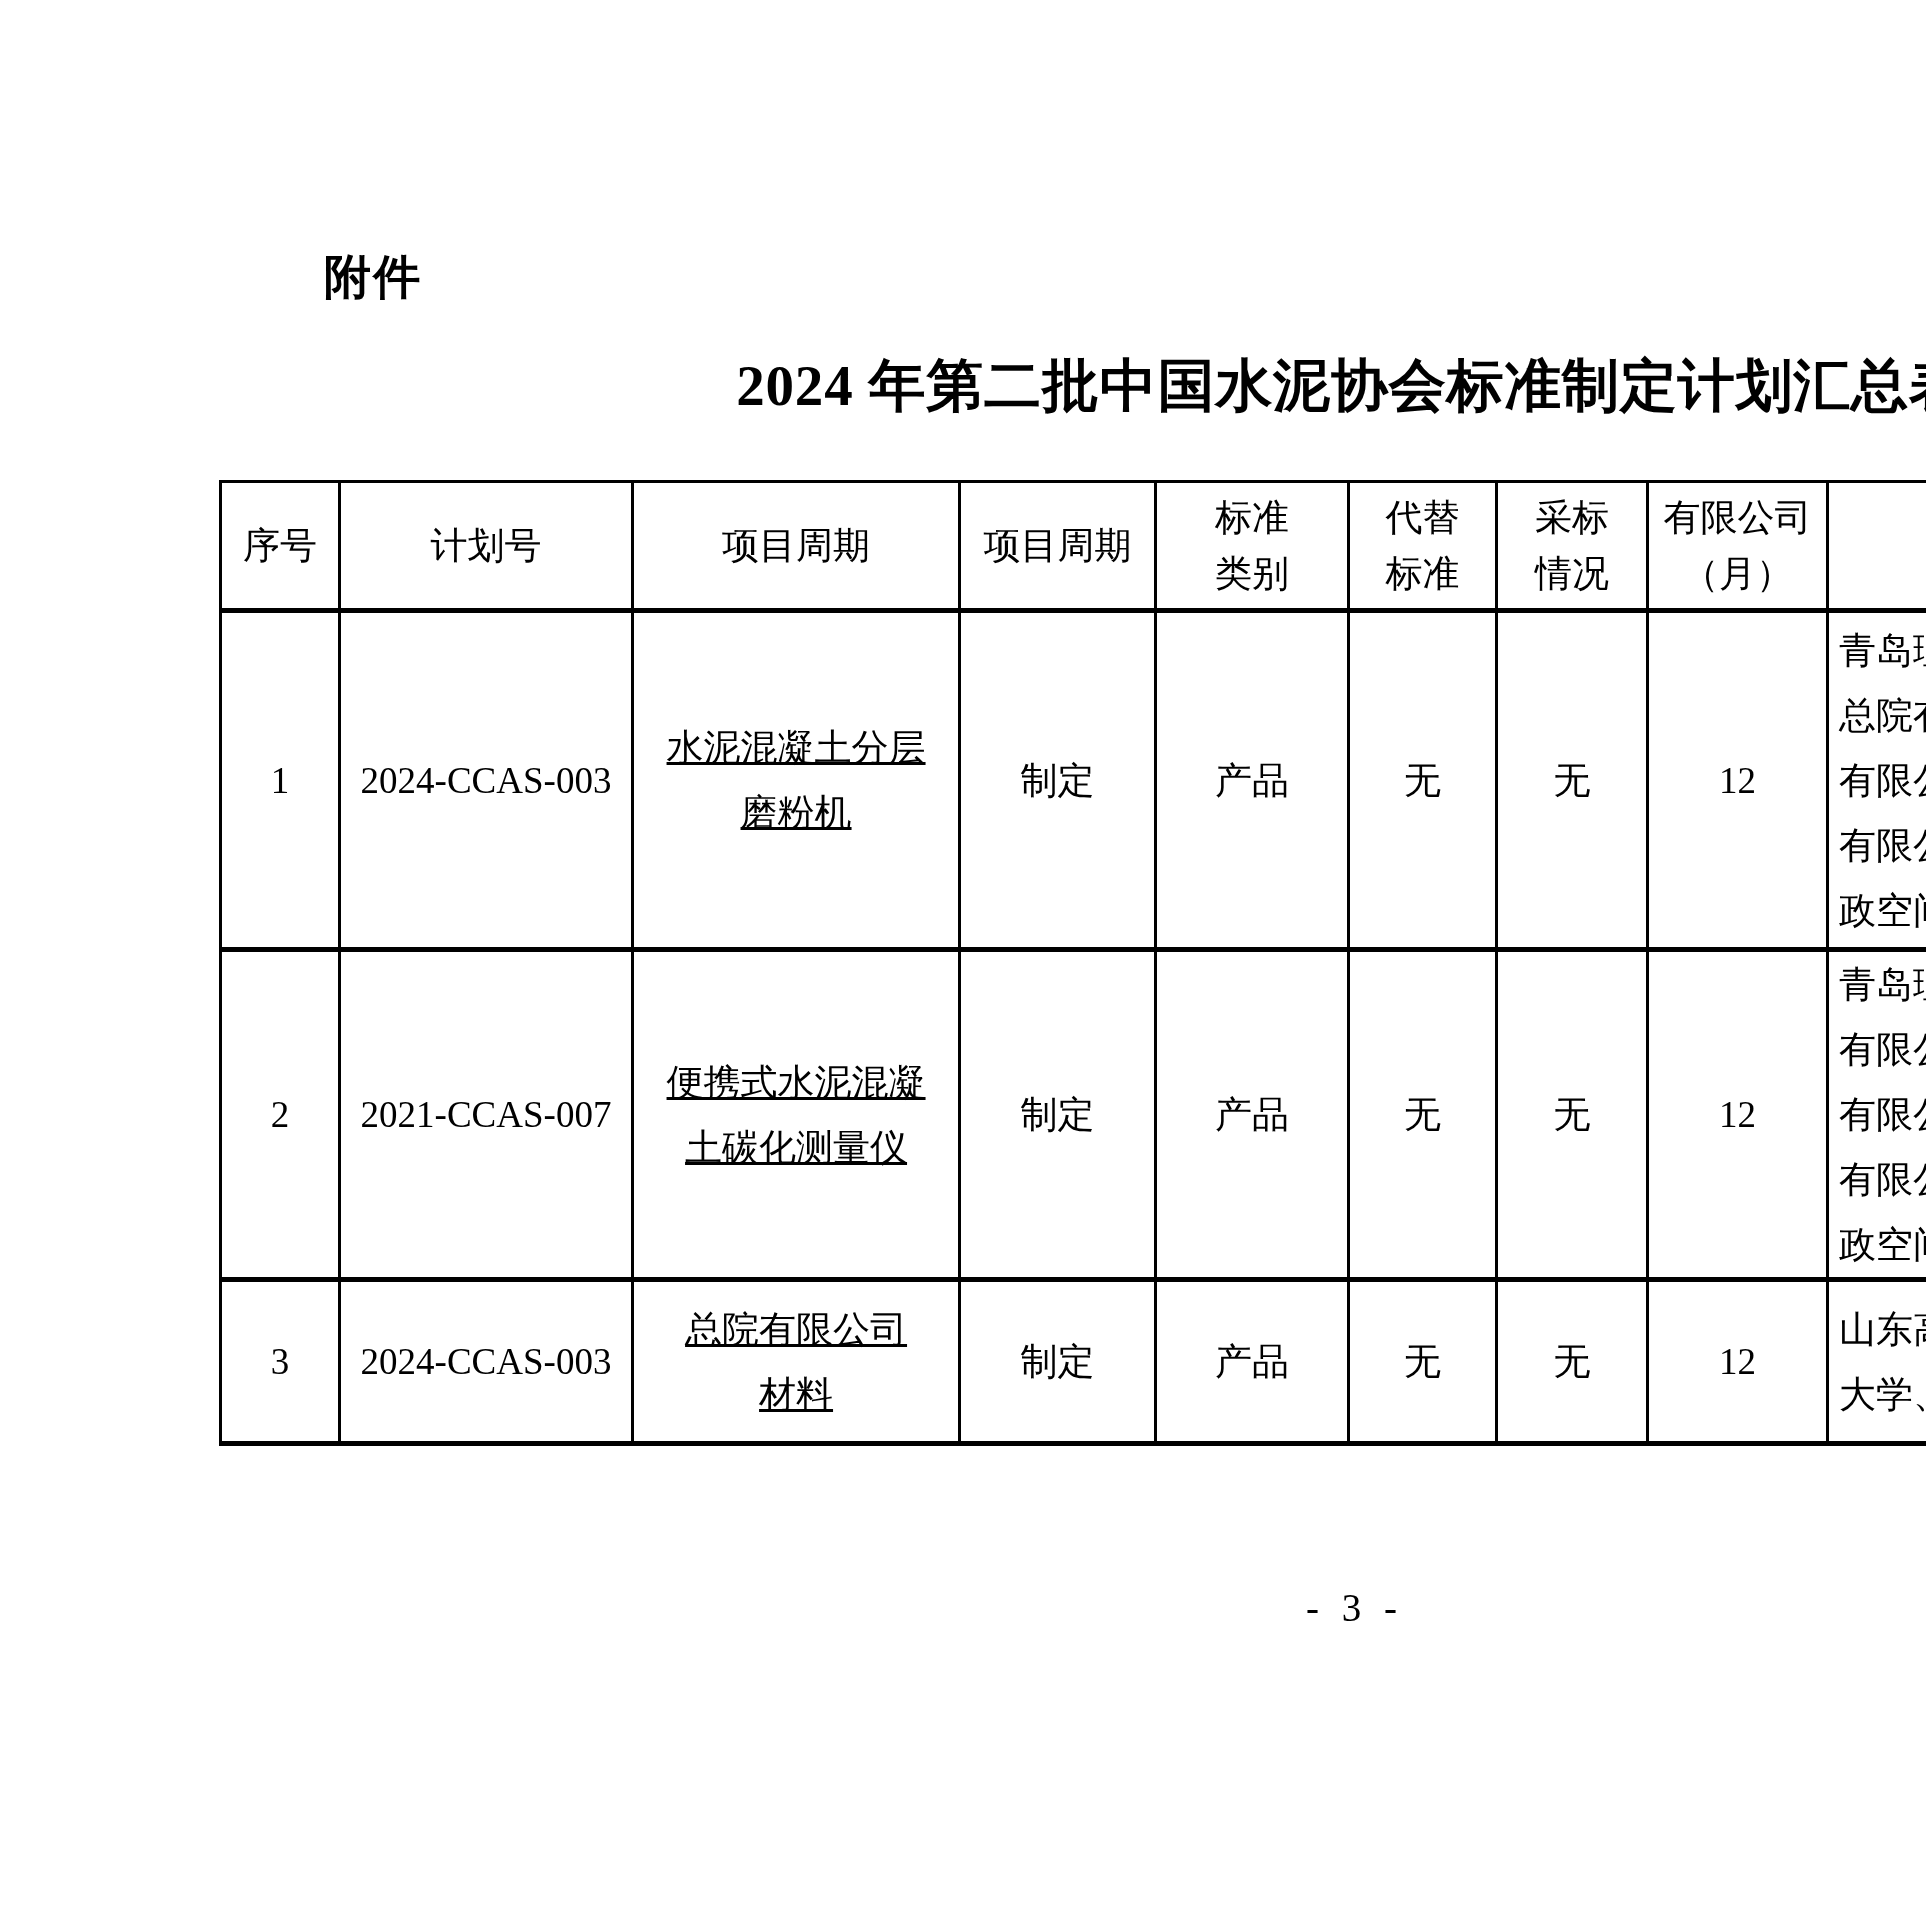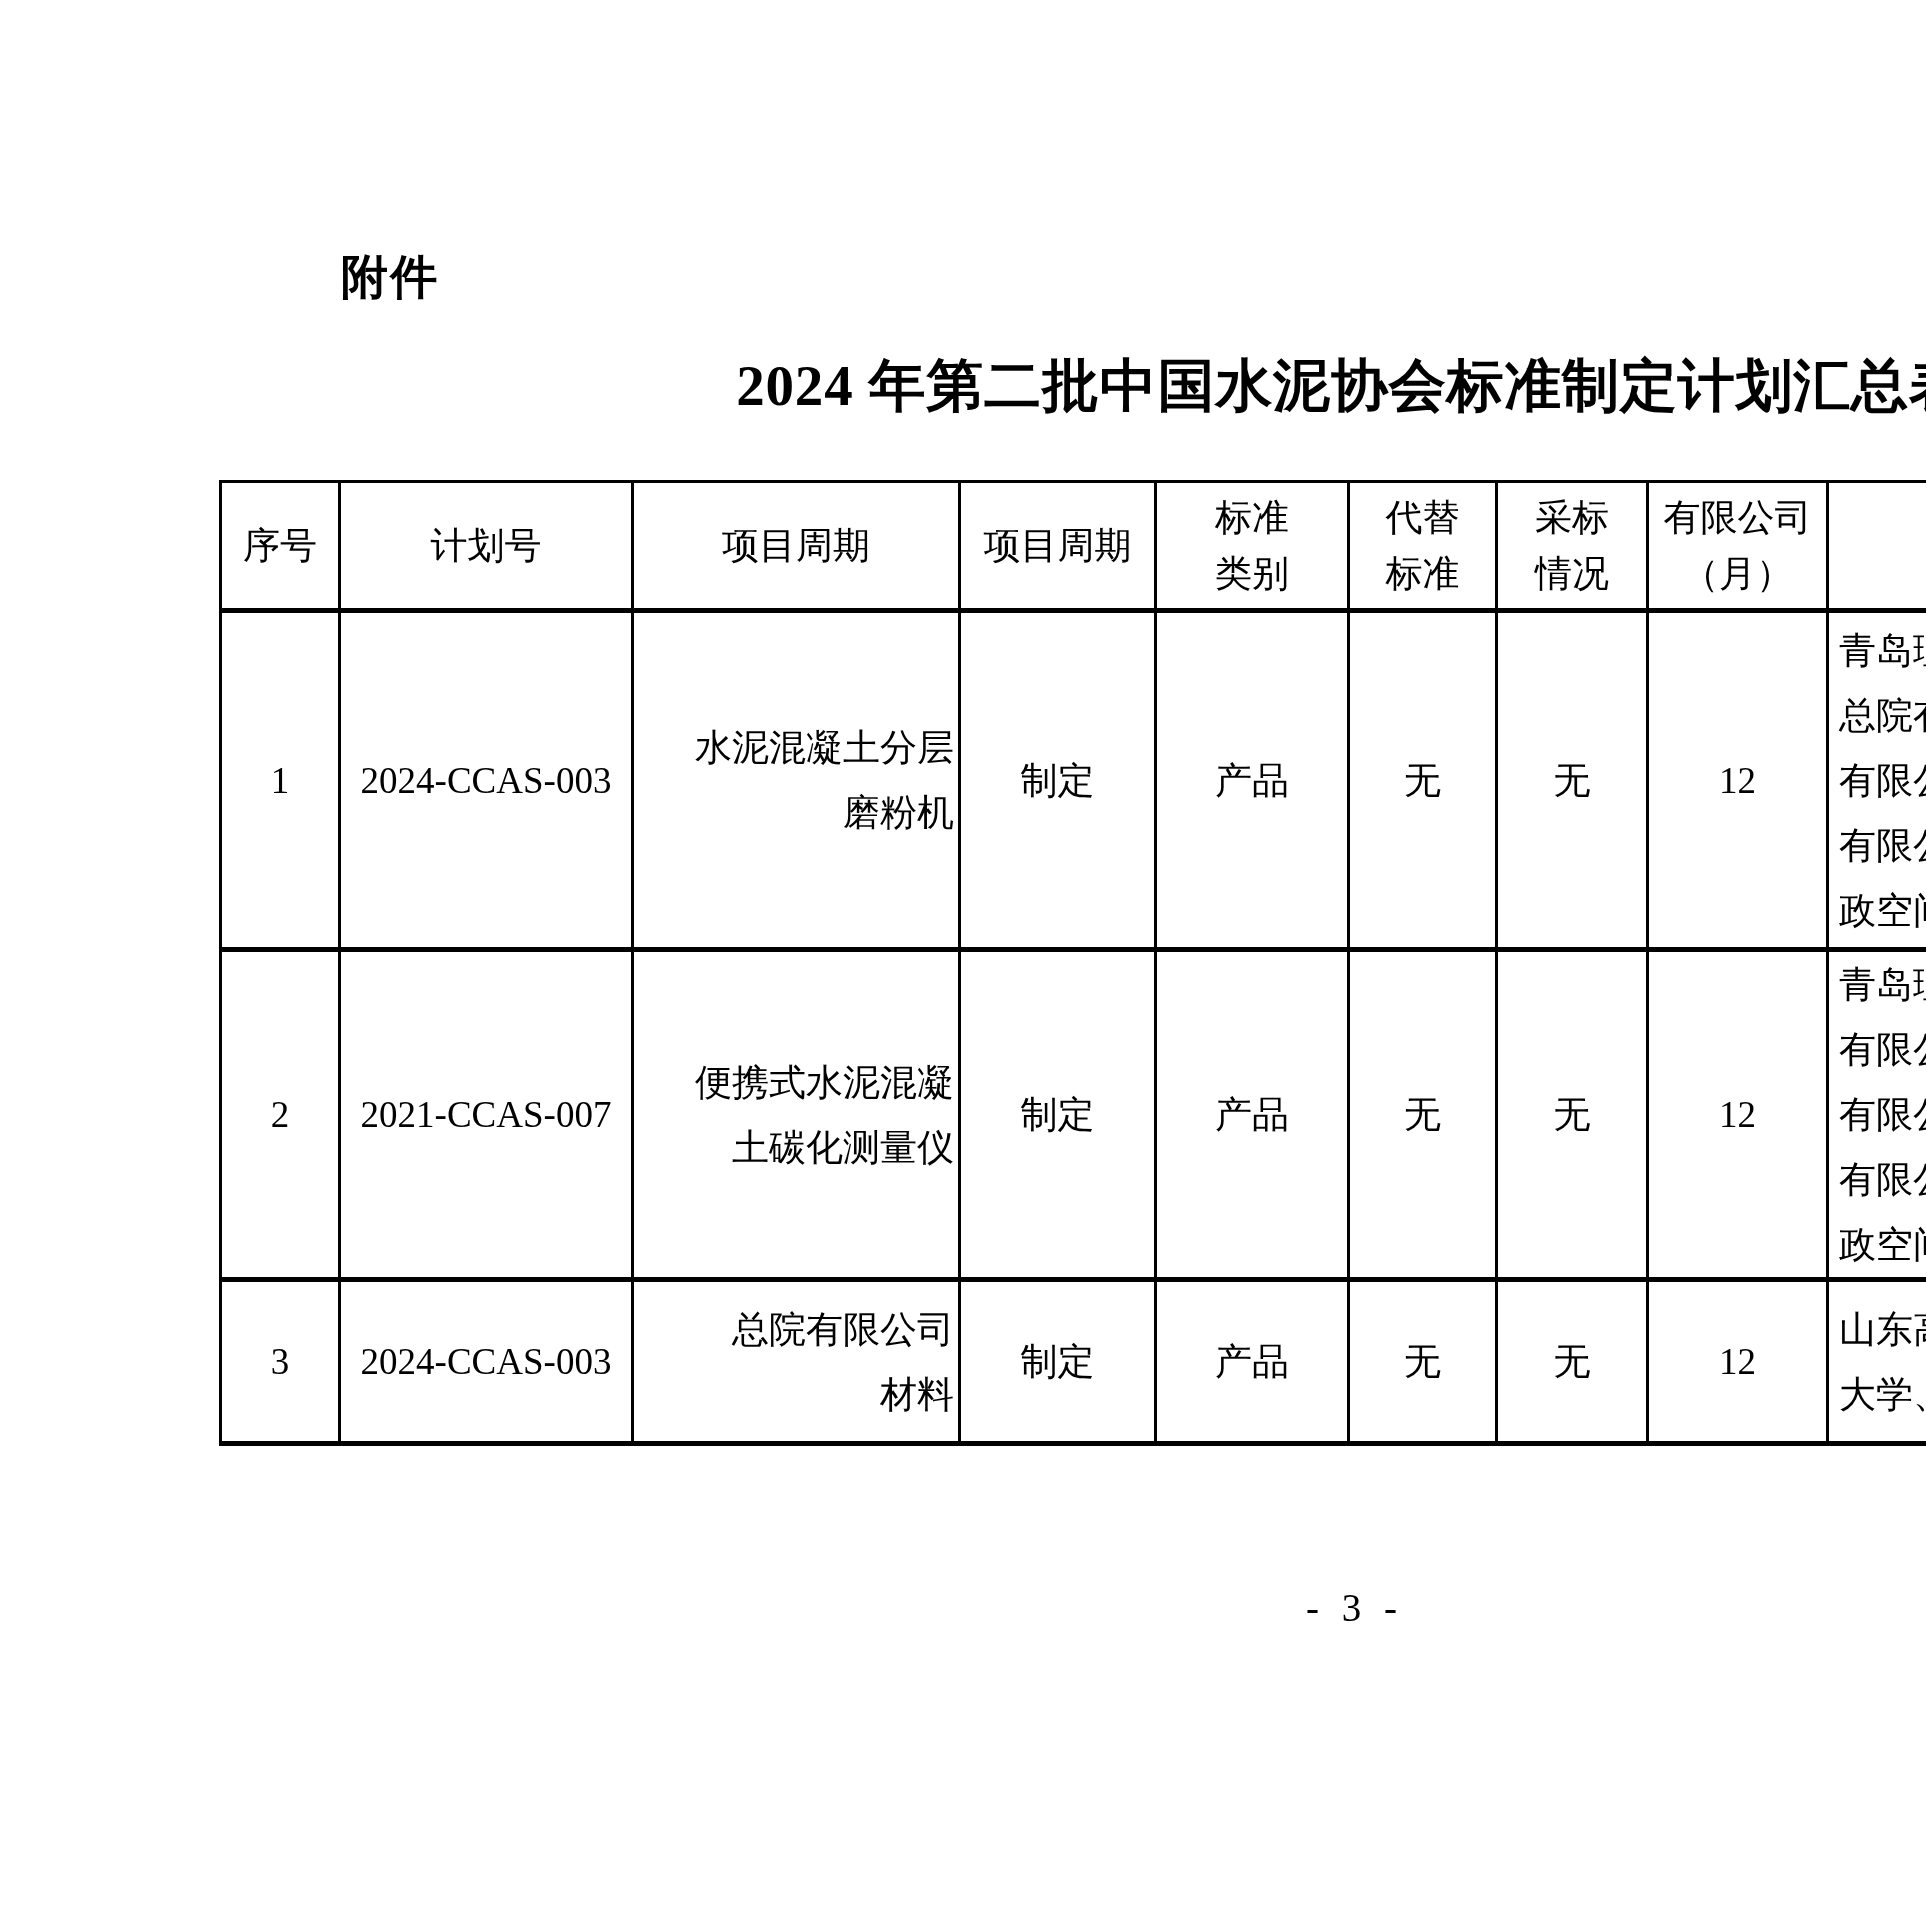--- a/index.html
+++ b/index.html
@@ -11,21 +11,21 @@
     position: relative;
     width: 2703px;
     height: 1911px;
     background: #ffffff;
     color: #000000;
     font-family: "Liberation Serif", "DejaVu Serif", serif;
     overflow: hidden;
   }
   .attachment-label {
     position: absolute;
-    left: 341px;
+    left: 324px;
     top: 250px;
     font-family: "Liberation Sans", "DejaVu Sans", sans-serif;
     font-weight: bold;
     font-size: 47px;
     line-height: 54px;
     letter-spacing: 2.3px;
   }
   .doc-title {
     position: absolute;
     left: 0;
@@ -60,23 +60,24 @@
   }
   .plan-table thead th {
     border-top-width: 3.5px;
     line-height: 56px;
   }
   .plan-table tr.header-row { height: 129px; }
   .plan-table tr.row-1 { height: 339px; }
   .plan-table tr.row-2 { height: 328px; }
   .plan-table tr.row-3 { height: 164px; }
   .plan-table td.name-cell {
-    text-align: right;
+    text-align: center;
     padding-left: 4px;
     padding-right: 3.9px;
+    text-decoration: underline;
   }
   .plan-table td.units-cell {
     text-align: left;
     padding-left: 10px;
     padding-right: 10px;
   }
   .page-number {
     position: absolute;
     left: 0;
     right: 0;

